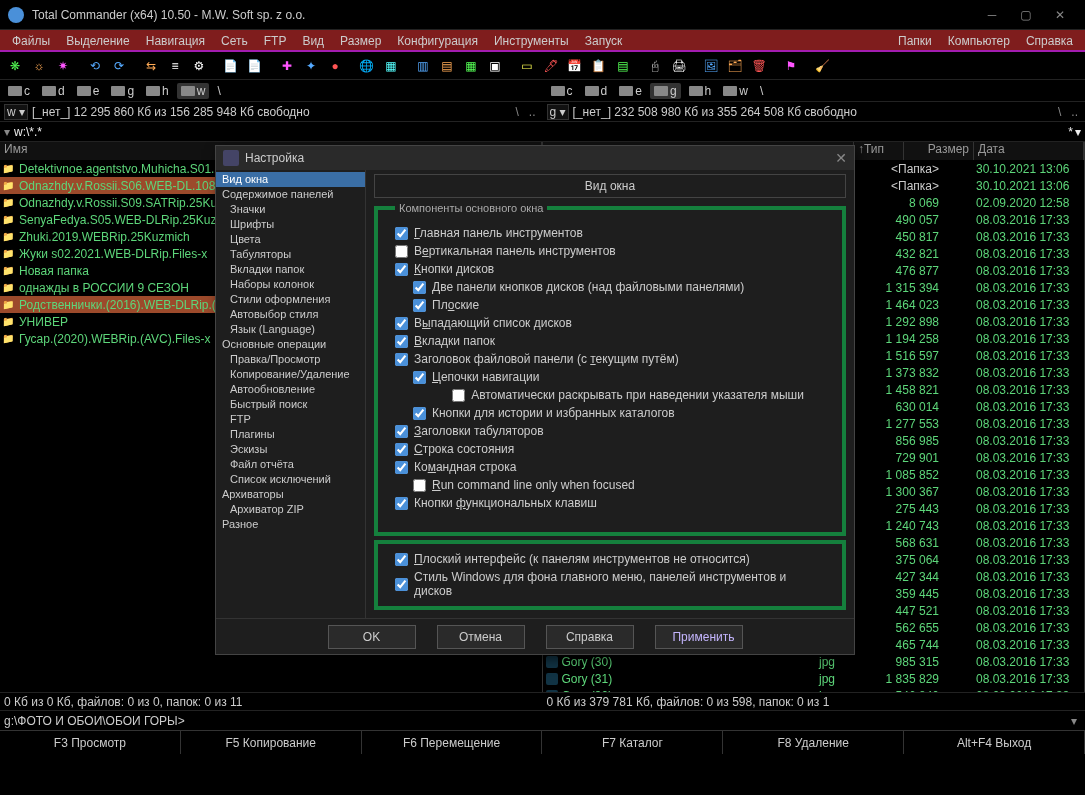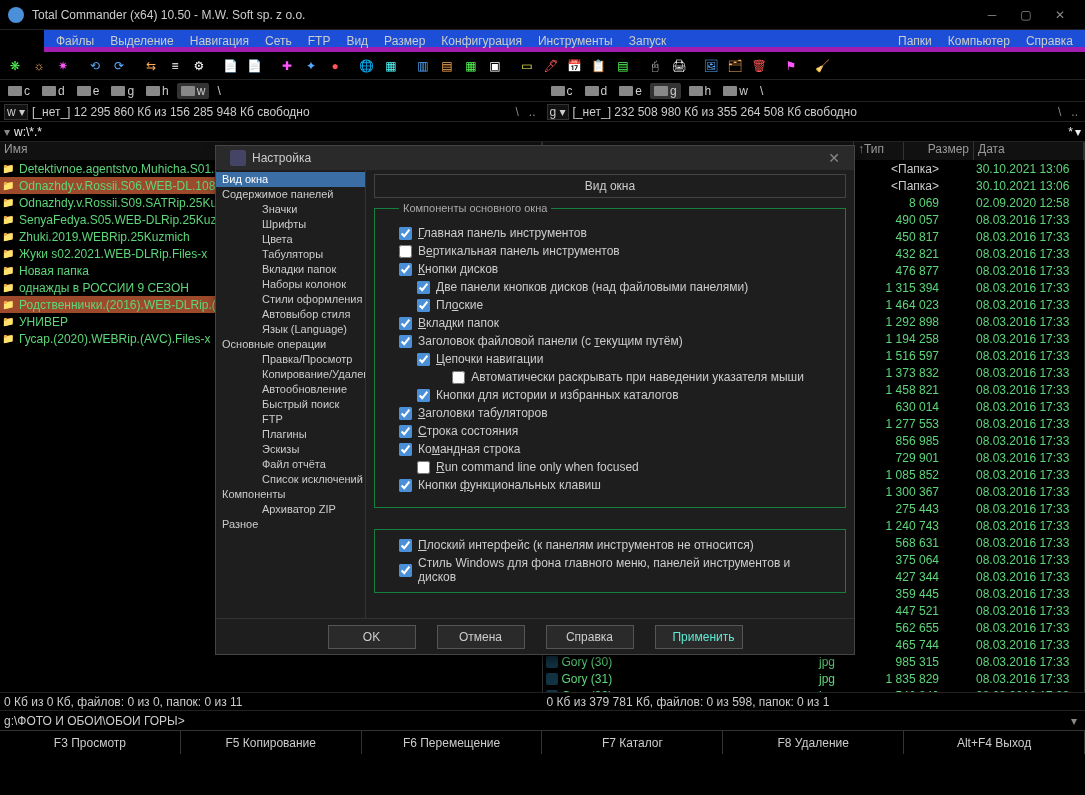--- a/index.html
+++ b/index.html
@@ -3,21 +3,21 @@
 <meta charset="utf-8">
 <style>
 * { margin: 0; padding: 0; box-sizing: border-box; font-family: "Segoe UI", Tahoma, sans-serif; font-size: 12px; }
 body { background: #000; color: #ccc; width: 1085px; height: 795px; overflow: hidden; position: relative; }
 
 .titlebar { height: 30px; background: #000; display: flex; align-items: center; padding: 0 8px; border-bottom: 1px solid #222; }
 .titlebar .app-icon { width: 16px; height: 16px; background: #4a90d9; border-radius: 50%; margin-right: 8px; position: relative; }
 .titlebar .title { flex: 1; color: #ccc; }
 .titlebar .win-btn { width: 34px; height: 22px; display: flex; align-items: center; justify-content: center; color: #888; cursor: pointer; }
 
-.menubar { height: 22px; background: #1d4ed8; display: flex; padding: 0 4px; border-bottom: 5px solid #a21caf; margin-left: 44px; }
+.menubar { height: 22px; background: #7f1d1d; display: flex; padding: 0 4px; border-bottom: 2px solid #a21caf; }
 .menubar .menu-item { padding: 0 8px; line-height: 22px; color: #ccc; cursor: pointer; }
 .menubar .spacer { flex: 1; }
 
 .toolbar { height: 28px; background: #000; display: flex; align-items: center; padding: 2px 4px; gap: 2px; border-bottom: 1px solid #222; }
 .toolbar .tb-btn { width: 22px; height: 22px; display: flex; align-items: center; justify-content: center; cursor: pointer; border-radius: 2px; }
 .toolbar .sep { width: 6px; }
 
 .drivebar { height: 22px; background: #000; display: flex; border-bottom: 1px solid #222; }
 .drivebar .panel-drives { flex: 1; display: flex; align-items: center; padding: 0 4px; gap: 4px; }
 .drive-btn { display: flex; align-items: center; gap: 2px; padding: 1px 4px; cursor: pointer; border-radius: 2px; color: #ccc; }
@@ -67,39 +67,39 @@
 .cmd-line { height:20px; background:#000; display:flex; align-items:center; padding:0 4px; color:#ccc; border-top:1px solid #222;justify-content:flex-end; }
 .cmd-line .prompt { margin-right:4px; }
 .cmd-line input { flex:1; background:#000; border:none; color:#ccc; outline:none; }
 .cmd-line .dd { width:14px; text-align:center; color:#888; cursor:pointer; }
 
 .fn-keys { height:24px; background:#000; display:flex; border-top:1px solid #333; }
 .fn-keys .fn { flex:1; text-align:center; line-height:24px; border-right:1px solid #333; color:#ccc; cursor:pointer; }
 
 
 .dialog { position: absolute; left: 215px; top: 145px; width: 640px; height: 510px; background: #1e1e1e; border: 1px solid #444; box-shadow: 4px 4px 12px rgba(0,0,0,0.6); display:flex; flex-direction:column; }
-.dialog-title { height: 24px; background: #2a2a2a; display: flex; align-items: center; padding: 0 14px; color: #ccc; }
+.dialog-title { height: 24px; background: #2a2a2a; display: flex; align-items: center; padding: 0 7px; color: #ccc; }
 .dialog-title .d-ico { width:16px; height:16px; background:#446; margin-right:6px; border-radius:2px; }
 .dialog-title .close { margin-left:auto; cursor:pointer; color:#888; font-size:14px; }
 .dialog-body { flex:1; display:flex; overflow:hidden; }
 .tree { width: 150px; background:#1e1e1e; overflow-y:auto; padding:2px 0; border-right:1px solid #333; }
 .tree-item { padding: 1px 6px; color:#ccc; cursor:pointer; white-space:nowrap; font-size:11px; line-height:13px; }
-.tree-item.indent { padding-left: 14px; margin-left: 32px; }
+.tree-item.indent { padding-left: 14px; }
 .tree-item.selected { background: #3a6ea5; color:#fff; }
 .settings-page { flex:1; display:flex; flex-direction:column; padding:4px 8px; }
 .page-heading { text-align:center; padding:4px; border:1px solid #444; margin-bottom:4px; color:#ccc; }
-.group-box { border:1px solid #15803d; padding:6px 24px; margin-bottom:21px; flex:1; overflow:auto; }
+.group-box { border:4px solid #15803d; padding:6px 17px; margin-bottom:4px; flex:1; overflow:auto; }
 .group-title { font-size:11px; color:#aaa; margin-top:-12px; background:#1e1e1e; display:inline-block; padding:0 4px; margin-bottom:4px; }
 .chk { display:flex; align-items:center; gap:6px; padding:2px 0; color:#ccc; cursor:pointer; font-size:12px; }
 .chk.indent1 { padding-left:18px; }
 .chk.indent2 { padding-left:36px;justify-content:center; }
 .chk input { width:13px; height:13px; accent-color:#4a90d9; }
 .dialog-buttons { height:36px; display:flex; justify-content:center; align-items:center; gap:21px; border-top:1px solid #333; }
 .dlg-btn { width:88px; height:24px; background:#2a2a2a; border:1px solid #555; color:#ccc; cursor:pointer; text-align:center; line-height:22px; }
-.dlg-btn.disabled { color:#5eead4; cursor:default;padding-left:10px; }
+.dlg-btn.disabled { color:#c4b5fd; cursor:default;padding-left:10px; }
 .hk { text-decoration:underline; }
 
 
 .c1{color:#f55}.c2{color:#5af}.c3{color:#5f5}.c4{color:#fa5}.c5{color:#f5f}.c6{color:#ff5}.c7{color:#5ff}.c8{color:#fff}
 </style>
 </head>
 <body>
 
 <div class="titlebar">
   <div class="app-icon"></div>
@@ -714,21 +714,21 @@
         <div class="tree-item">Основные операции</div>
         <div class="tree-item indent">Правка/Просмотр</div>
         <div class="tree-item indent">Копирование/Удаление</div>
         <div class="tree-item indent">Автообновление</div>
         <div class="tree-item indent">Быстрый поиск</div>
         <div class="tree-item indent">FTP</div>
         <div class="tree-item indent">Плагины</div>
         <div class="tree-item indent">Эскизы</div>
         <div class="tree-item indent">Файл отчёта</div>
         <div class="tree-item indent">Список исключений</div>
-        <div class="tree-item">Компоненты</div>
+        <div class="tree-item">Архиваторы</div>
         <div class="tree-item indent">Архиватор ZIP</div>
         <div class="tree-item">Разное</div>
       </div>
     <div class="settings-page">
       <div class="page-heading">Вид окна</div>
       <fieldset class="group-box">
         <legend class="group-title">Компоненты основного окна</legend>
         <div id="chks">
             <label class="chk">
               <input type="checkbox" checked="" style="">
@@ -745,20 +745,24 @@
             <label class="chk indent1">
               <input type="checkbox" checked="" style="">
               <span><span class="hk">Д</span>ве панели кнопков дисков (над файловыми панелями)</span>
             </label>
             <label class="chk indent1">
               <input type="checkbox" checked="" style="">
               <span>Пл<span class="hk">о</span>ские</span>
             </label>
             <label class="chk">
               <input type="checkbox" checked="" style="">
+              <span>В<span class="hk">ы</span>падающий список дисков</span>
+            </label>
+            <label class="chk">
+              <input type="checkbox" checked="" style="">
               <span><span class="hk">В</span>кладки папок</span>
             </label>
             <label class="chk">
               <input type="checkbox" checked="" style="">
               <span>Заголовок файловой панели (с <span class="hk">т</span>екущим путём)</span>
             </label>
             <label class="chk indent1">
               <input type="checkbox" checked="" style="">
               <span><span class="hk">Ц</span>епочки навигации</span>
             </label>

